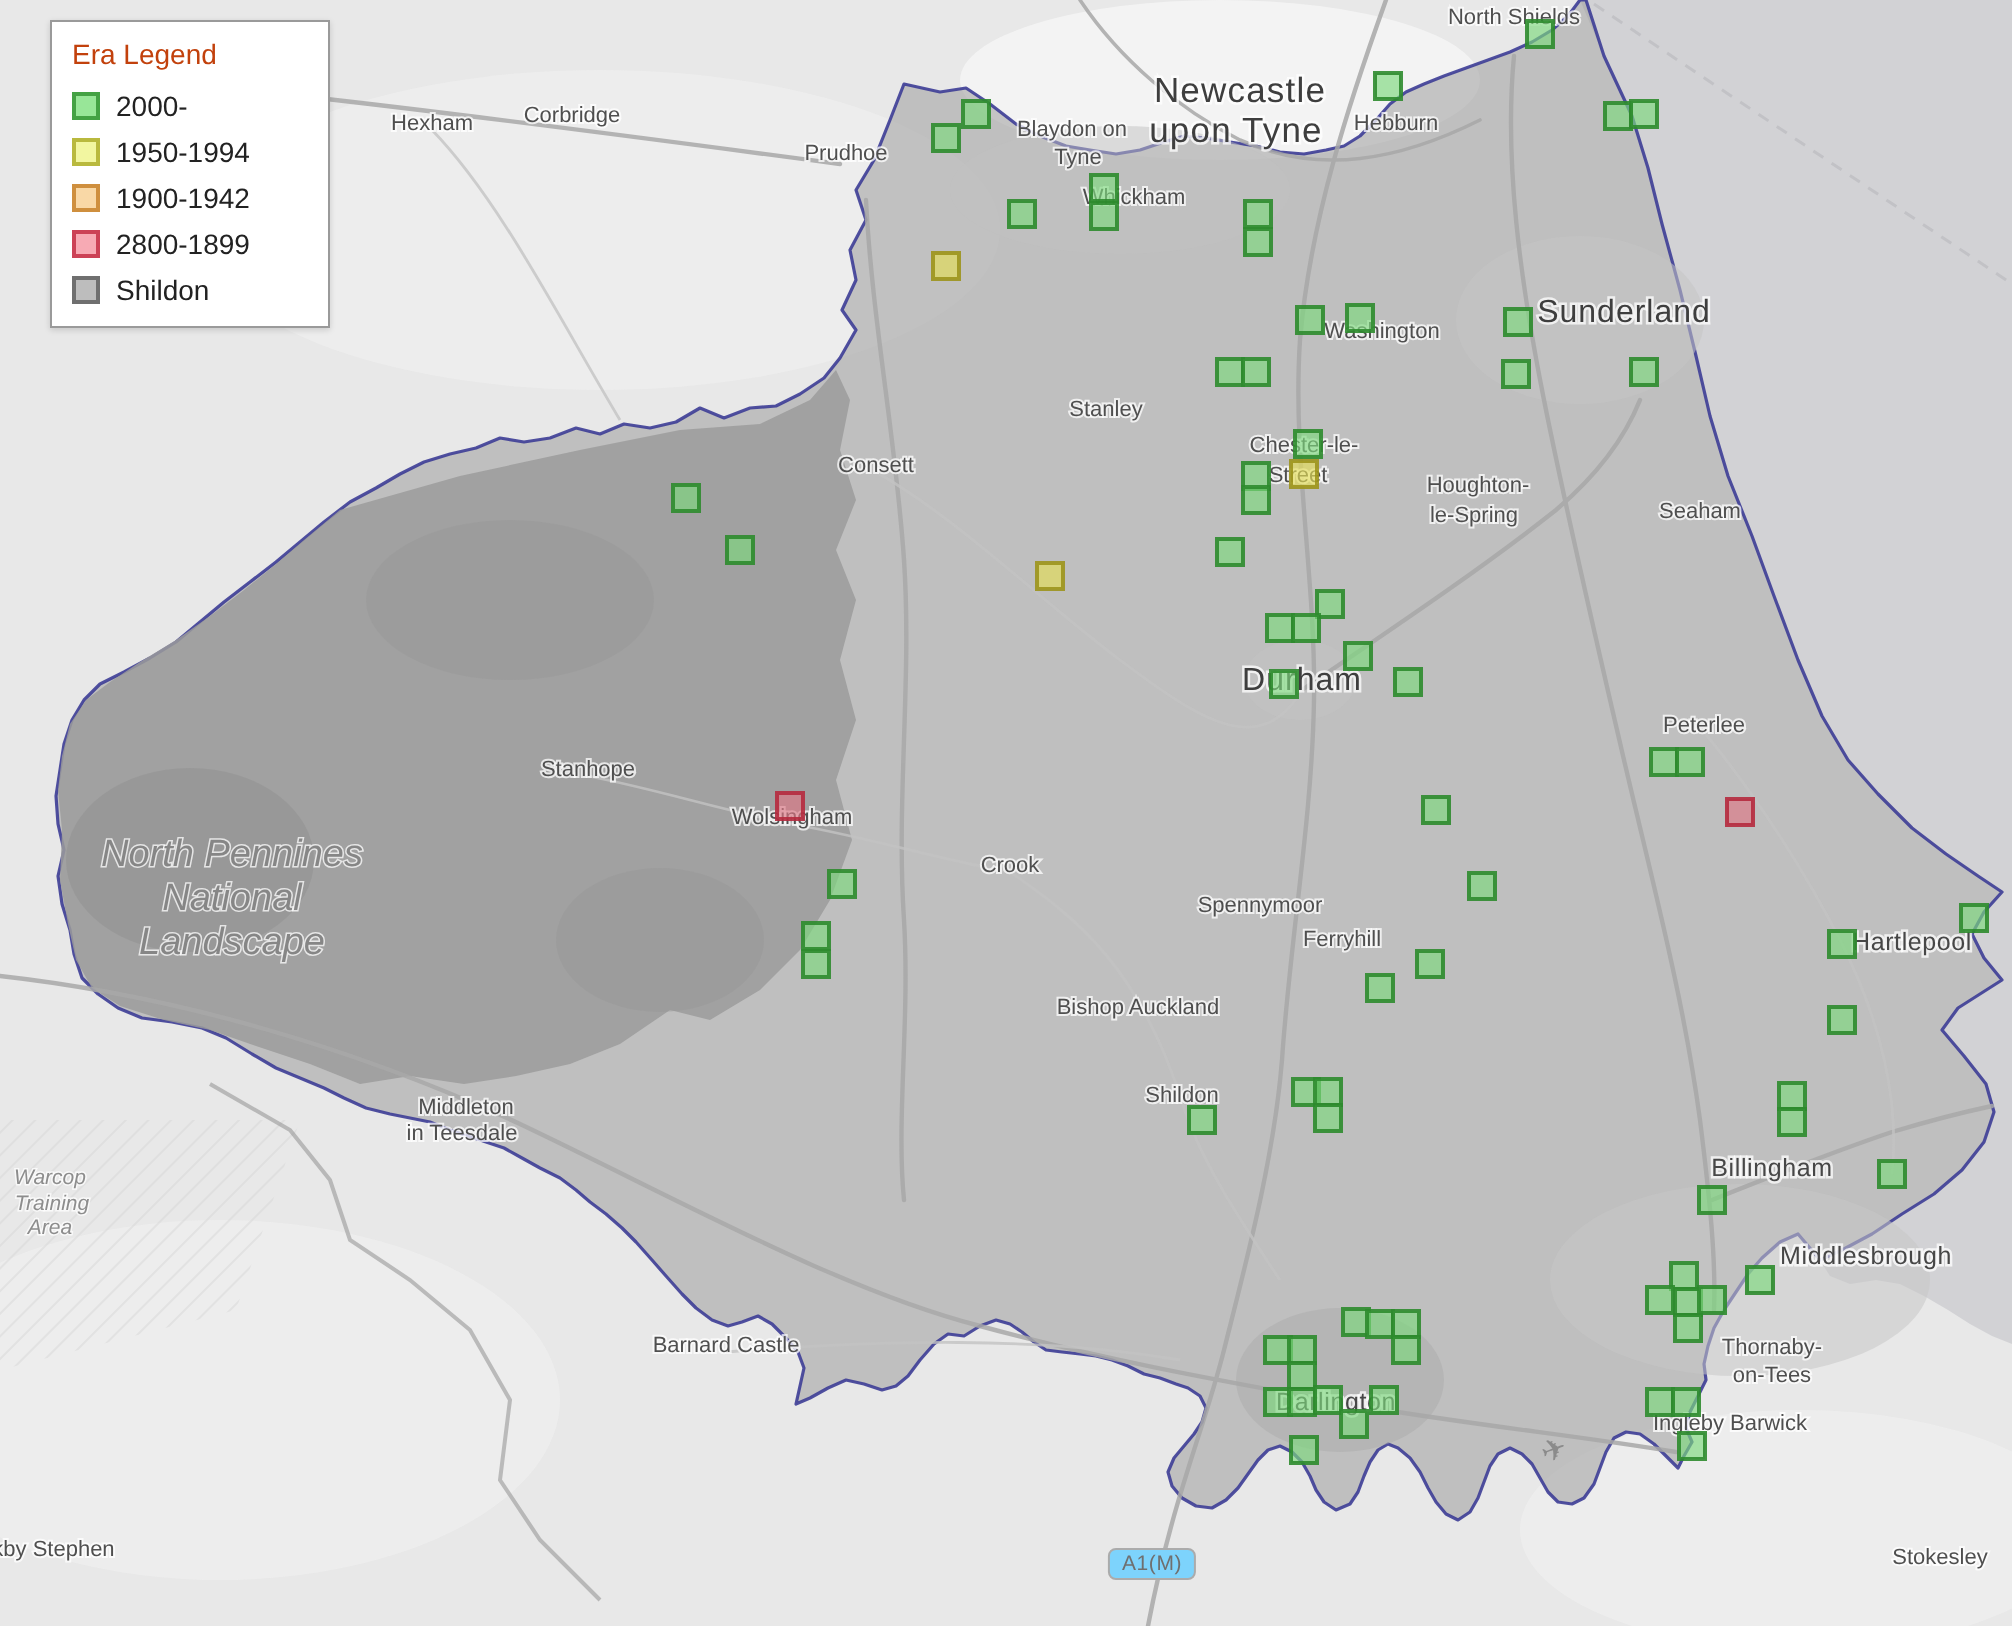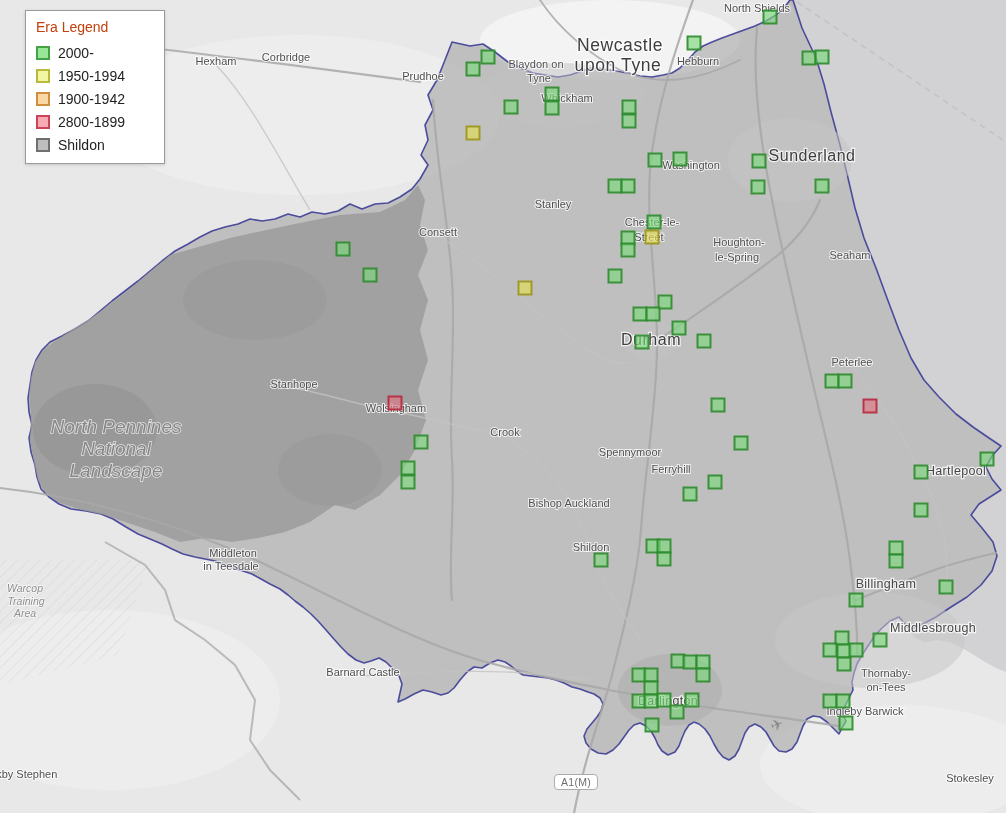--- a/index.html
+++ b/index.html
@@ -22,21 +22,21 @@
           border:1px solid #9a9a9a;box-shadow:0 1px 3px rgba(0,0,0,.15);
           padding:8px 10px 10px 10px;z-index:10;}
   #legend .title{font-size:14px;color:#c2410c;margin-bottom:10px;}
   #legend .row{display:flex;align-items:center;margin-top:7px;text-align:right;}
   #legend .swatch{width:14px;height:14px;border:2px solid;box-sizing:border-box;
                   margin-right:8px;flex:0 0 auto;}
   #legend .lab{font-size:14px;color:#222;white-space:nowrap;}
 
   
   #road-badge{position:absolute;transform:translate(-50%,-50%);
-              background:#ffffff;border:1.5px solid #ababab;border-radius:4px;
+              background:#7dd3fc;border:1.5px solid #ababab;border-radius:4px;
               color:#6f6f6f;font-size:10.5px;padding:1px 6px;letter-spacing:.3px;}
 
   .plane{font-size:15px;fill:#8b8b8b;stroke:none;}
 </style>
 </head>
 <body>
 
 <div id="stage">
 
   <svg id="map-svg" width="1006" height="813" viewBox="0 0 1006 813">

